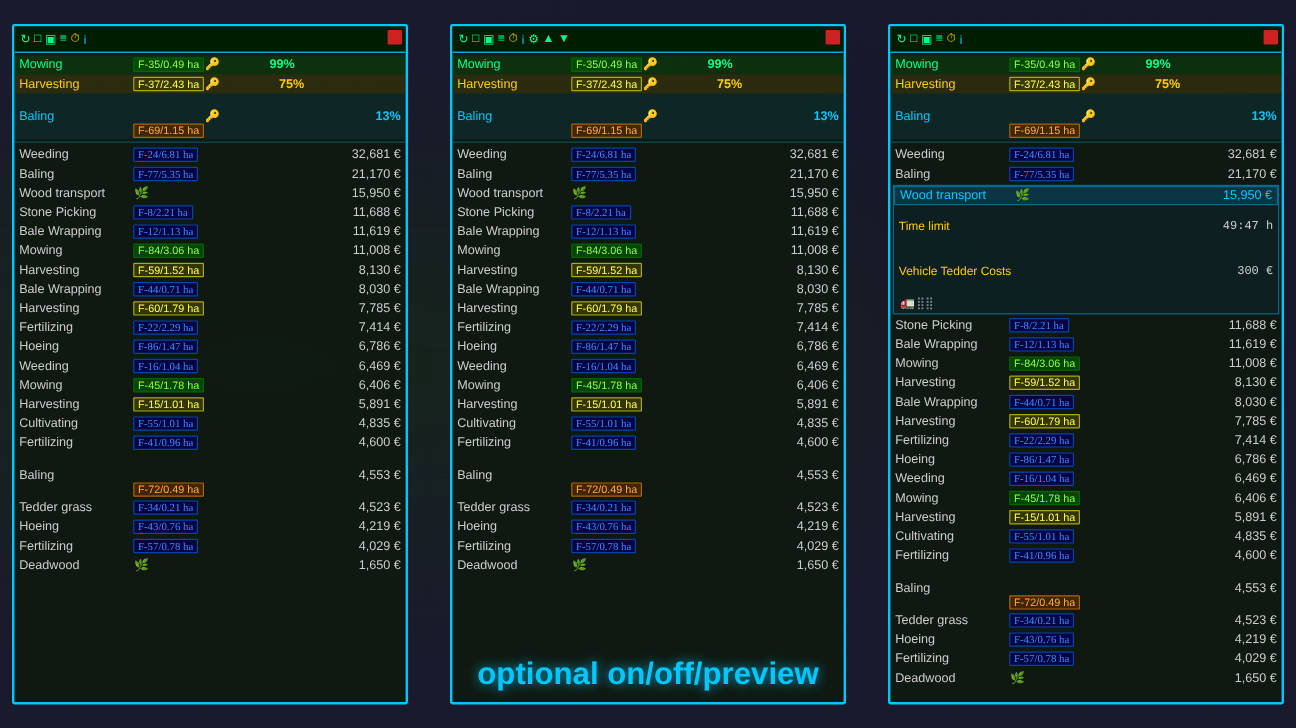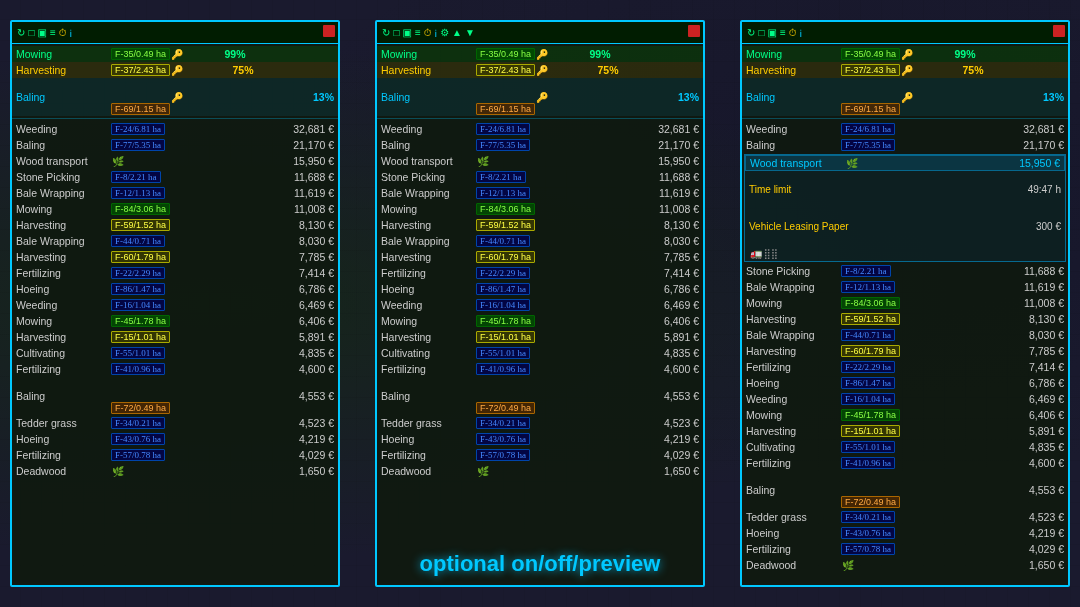--- a/index.html
+++ b/index.html
@@ -153,30 +153,31 @@
     }
     .wood-label {
       color: #ffcc00;
       font-size: 10px;
       flex: 0 0 110px;
     }
     .wood-value {
       color: #cccccc;
       font-size: 10px;
       margin-left: auto;
+      font-family: Liberation Mono, monospace;
     }
     .wood-value.orange { color: #ffaa00; }
 
     .bottom-text {
       position: absolute;
       bottom: 30px;
       left: 50%;
       transform: translateX(-50%);
       color: #00c8ff;
-      font-size: 22px;
+      font-size: 26px;
       font-weight: bold;
       text-align: center;
       white-space: nowrap;
       text-shadow: 0 0 10px rgba(0,200,255,0.8);
     }
 
     .corner-btn {
       position: absolute;
       top: 3px;
       right: 3px;
@@ -528,21 +529,21 @@
         <div class="row wood-highlight">
           <span class="row-label cyan">Wood transport</span>
           <span class="row-icon">🌿</span>
           <span class="row-value cyan">15,950 €</span>
         </div>
         <div class="wood-row-extra">
           <span class="wood-label">Time limit</span>
           <span class="wood-value">49:47 h</span>
         </div>
         <div class="wood-row-extra">
-          <span class="wood-label">Vehicle Leasing Paper</span>
+          <span class="wood-label">Vehicle Tedder Costs</span>
           <span class="wood-value">300 €</span>
         </div>
         <div class="row">
           <span class="row-icon">🚛</span>
           <span style="color:#888; font-size:10px;">⣿⣿</span>
         </div>
       </div>
 
       <div>
         <div class="row">

